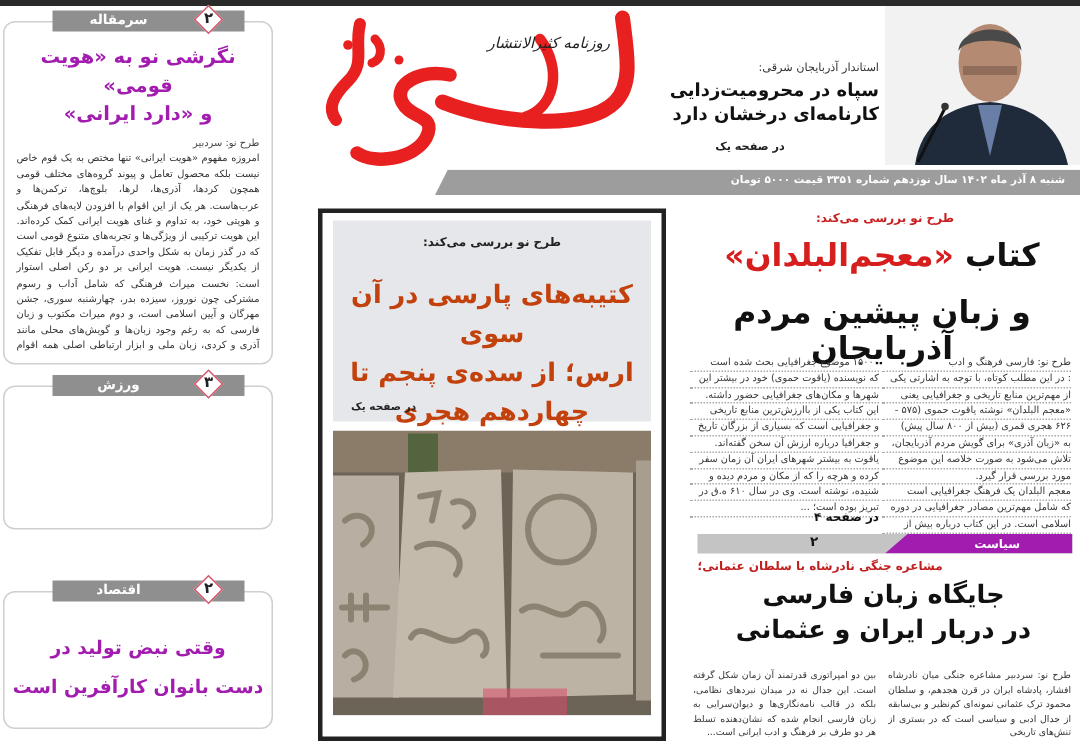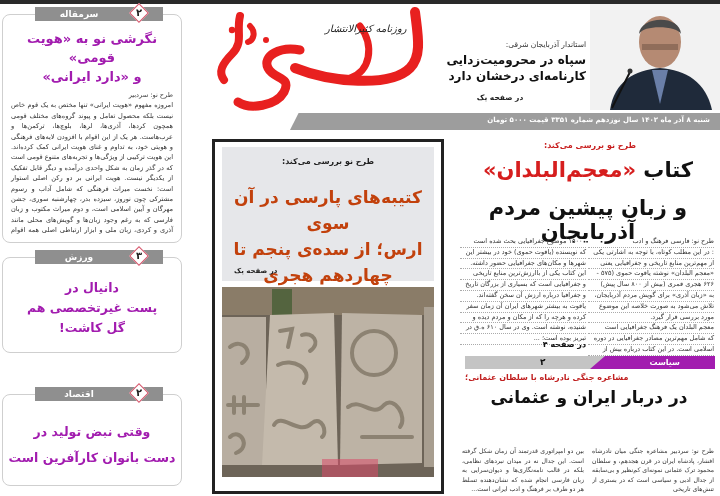--- a/index.html
+++ b/index.html
@@ -84,25 +84,20 @@
   </div>
 </div>
 
 <div class="lbox" style="top:257px; height:96px;">
   <div class="ltab" style="top:-8px;">
     <span class="lab">ورزش</span>
     <span class="diamond">
       <span class="shape"></span>
       <span class="num">۳</span>
     </span>
-  </div>
-  <div class="ltitle" style="margin-top:20px; font-size:12.5px; line-height:20px;">
-    <div>دانیال در</div>
-    <div>پست غیرتخصصی هم</div>
-    <div>گل کاشت!</div>
   </div>
 </div>
 
 <div class="lbox" style="top:394px; height:92px;">
   <div class="ltab" style="top:-8px;">
     <span class="lab">اقتصاد</span>
     <span class="diamond">
       <span class="shape"></span>
       <span class="num">۲</span>
     </span>
@@ -217,16 +212,17 @@
 <div class="r-ref">در صفحه ۴</div>
 
 <div class="sec-bar">
   <span class="sec-num">۲</span>
   <div class="sec-dark">
     <span class="sec-label">سیاست</span>
   </div>
 </div>
 <div class="p-kicker">مشاعره جنگی نادرشاه با سلطان عثمانی؛</div>
 <div class="p-title">
+  <div>جایگاه زبان فارسی</div>
   <div>در دربار ایران و عثمانی</div>
 </div>
 <div class="p-col" style="left:592px; height:48px; overflow:hidden;">طرح نو: سردبیر مشاعره جنگی میان نادرشاه افشار، پادشاه ایران در قرن هجدهم، و سلطان محمود ترک عثمانی نمونه‌ای کم‌نظیر و بی‌سابقه از جدال ادبی و سیاسی است که در بستری از تنش‌های تاریخی</div>
 <div class="p-col" style="left:462px; height:48px; overflow:hidden;">بین دو امپراتوری قدرتمند آن زمان شکل گرفته است. این جدال نه در میدان نبردهای نظامی، بلکه در قالب نامه‌نگاری‌ها و دیوان‌سرایی به زبان فارسی انجام شده که نشان‌دهنده تسلط هر دو طرف بر فرهنگ و ادب ایرانی است...</div>
 
 </body></html>

